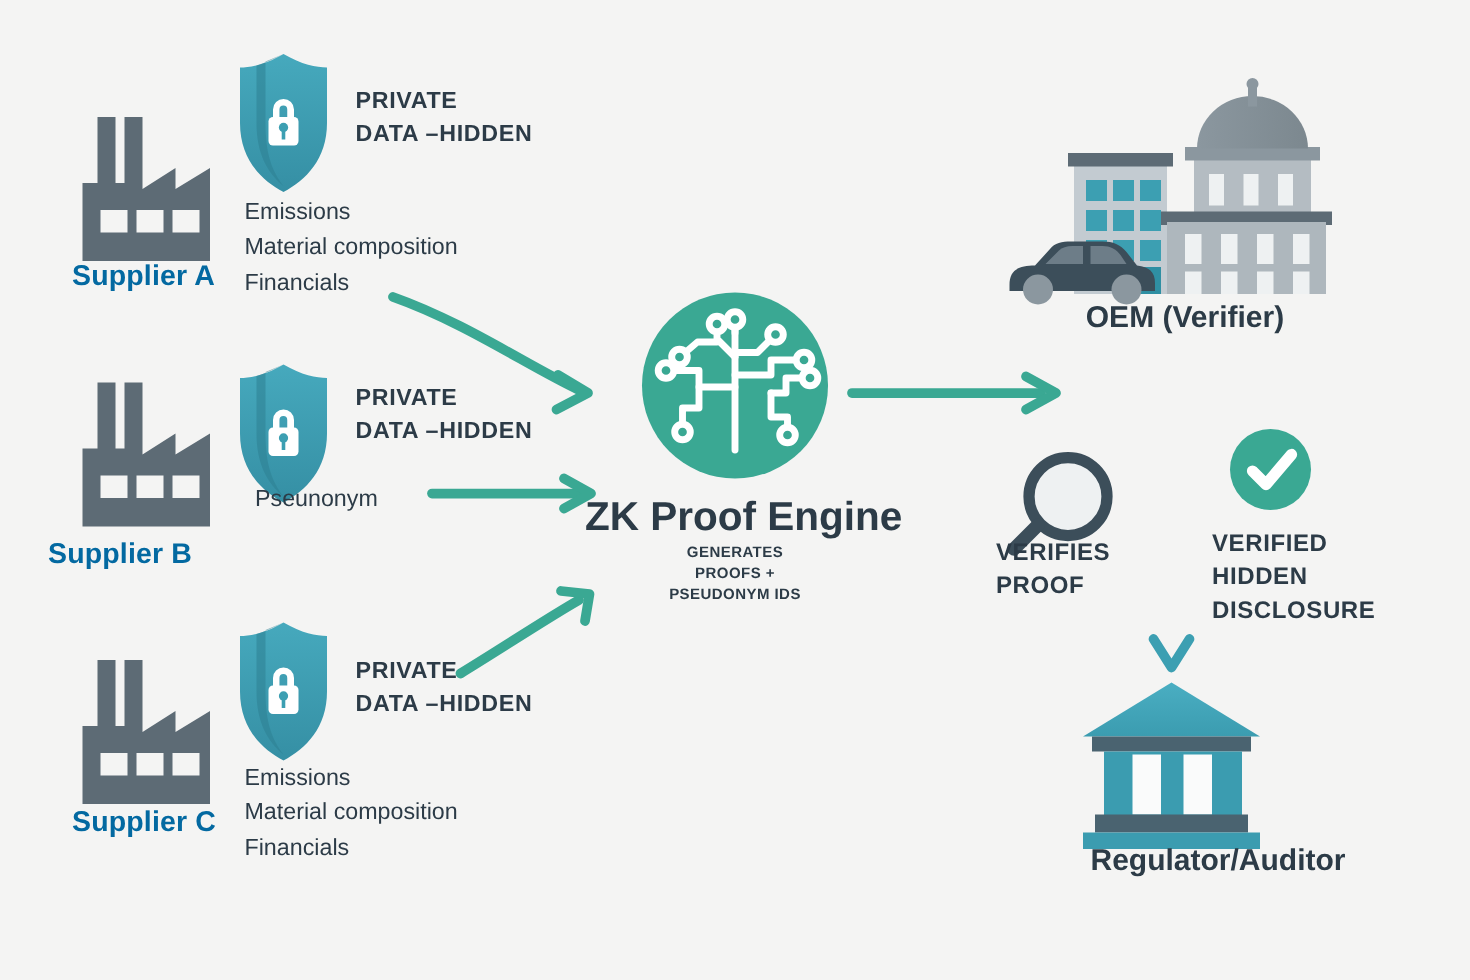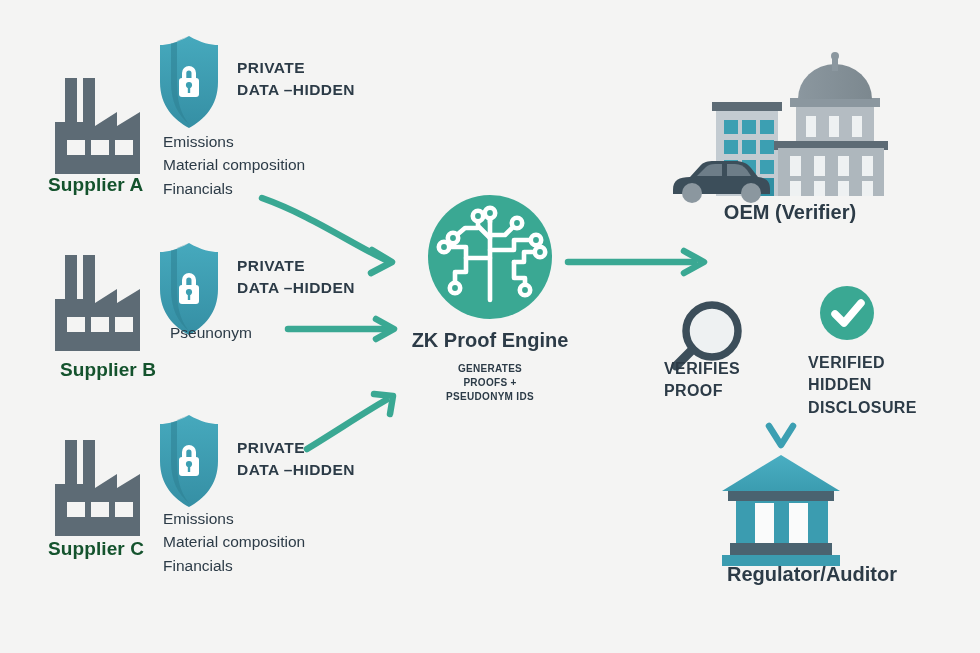--- a/index.html
+++ b/index.html
@@ -10,32 +10,32 @@
     position:relative;
     overflow:hidden;
     color:#2e3d49;
   }
   #stage { position:absolute; inset:0; width:980px; height:501px; }
   .abs { position:absolute; }
   svg { display:block; overflow:visible; }
 
   .lbl-entity {
     font-size:19px; font-weight:700; letter-spacing:.1px;
-    color:#14532d; white-space:nowrap;
+    color:#0369a1; white-space:nowrap;
   }
   .lbl-private {
     font-size:15.5px; font-weight:700; line-height:1.43;
     color:#2c3b47; letter-spacing:.45px; white-space:nowrap;
   }
   .lbl-detail {
     font-size:15.5px; font-weight:400; line-height:1.5;
     color:#2c3b47; white-space:nowrap;
   }
   .lbl-engine-title {
-    font-size:20px; font-weight:600; color:#2c3b47;
+    font-size:27px; font-weight:600; color:#2c3b47;
     white-space:nowrap; text-align:center;
   }
   .lbl-engine-sub {
     font-size:10px; font-weight:700; line-height:1.38;
     color:#2c3b47; letter-spacing:.3px; text-align:center;
   }
   .lbl-caps {
     font-size:16px; font-weight:700; line-height:1.4;
     color:#2c3b47; letter-spacing:.4px;
   }
@@ -256,21 +256,21 @@
   </div>
   <div class="abs lbl-entity" style="left:48px; top:174px;">Supplier A</div>
 
   <div class="abs lbl-private" style="left:237px; top:255px;">
     <div>PRIVATE</div>
     <div>DATA –HIDDEN</div>
   </div>
   <div class="abs lbl-detail" style="left:170px; top:321px;">
     <div>Pseunonym</div>
   </div>
-  <div class="abs lbl-entity" style="left:60px; top:359px;text-align:center;">Supplier B</div>
+  <div class="abs lbl-entity" style="left:32px; top:359px;text-align:center;">Supplier B</div>
 
   <div class="abs lbl-private" style="left:237px; top:437px;">
     <div>PRIVATE</div>
     <div>DATA –HIDDEN</div>
   </div>
   <div class="abs lbl-detail" style="left:163px; top:507px;">
     <div>Emissions</div>
     <div>Material composition</div>
     <div>Financials</div>
   </div>

